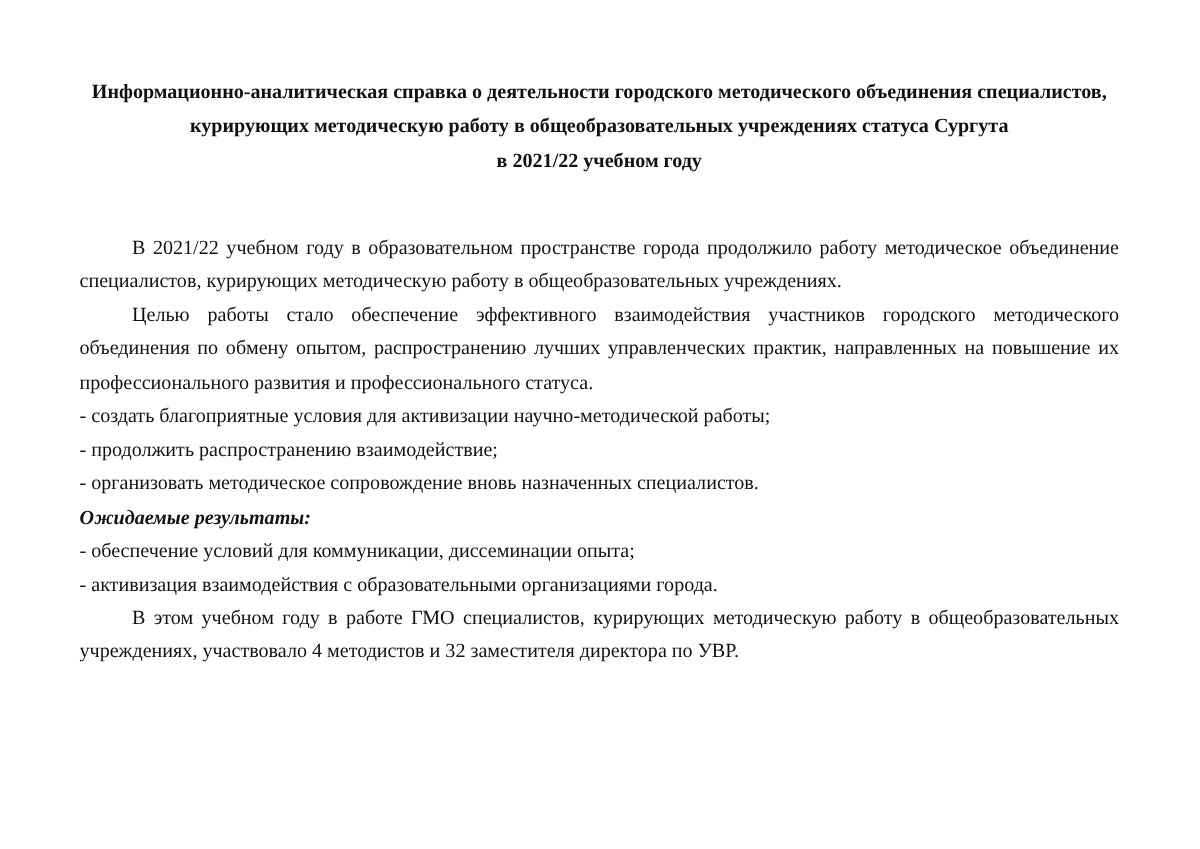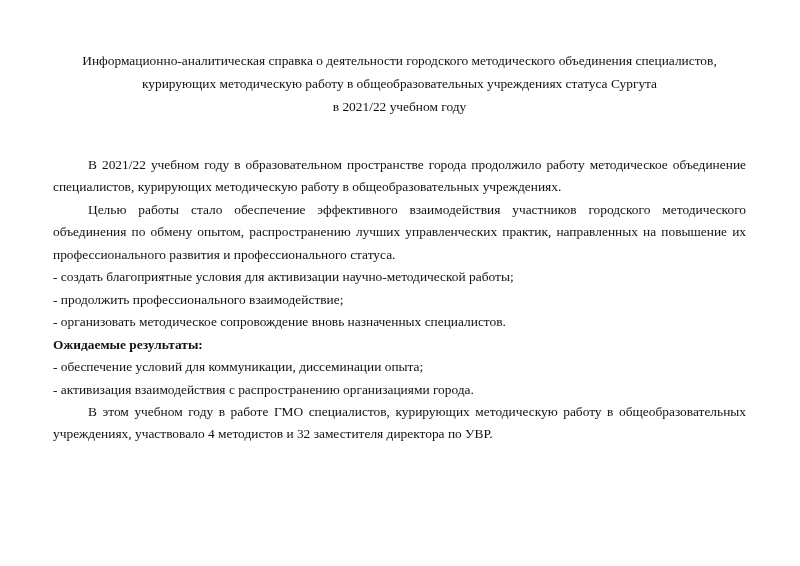--- a/index.html
+++ b/index.html
@@ -16,21 +16,21 @@
       color: #111111;
     }
     .page {
       position: absolute;
       left: 53px;
       top: 49px;
       width: 693px;
     }
     .title {
       text-align: center;
-      font-weight: normal;
+      font-weight: bold;
       font-size: 13.4px;
       line-height: 23px;
       margin: 0;
     }
     .title-line {
       display: block;
       white-space: nowrap;
     }
     .body {
       margin-top: 36px;
@@ -39,21 +39,21 @@
     }
     .p {
       margin: 0;
       text-align: justify;
       text-align-last: left;
     }
     .indent {
       text-indent: 35px;
     }
     .bold { font-weight: normal; }
-    .bi { font-weight: bold; }
+    .bi { font-weight: bold; font-style: italic; }
     .list-item {
       margin: 0;
       white-space: nowrap;
     }
   </style>
 </head>
 <body>
 
 <div class="page">
   <h1 class="title">
@@ -63,26 +63,26 @@
   </h1>
 
   <div class="body">
     <p class="p indent">В 2021/22 учебном году в образовательном пространстве города продолжило работу методическое объединение специалистов, курирующих методическую работу в общеобразовательных учреждениях.</p>
 
     <p class="p indent"><span class="bold">Целью</span><span> работы стало обеспечение эффективного взаимодействия участников городского методического объединения по обмену опытом, распространению лучших управленческих практик, направленных на повышение их профессионального развития и профессионального статуса.</span></p>
 
 
     <div>
       <p class="list-item">- создать благоприятные условия для активизации научно-методической работы;</p>
-      <p class="list-item">- продолжить профессионального взаимодействие;</p>
+      <p class="list-item">- продолжить распространению взаимодействие;</p>
       <p class="list-item">- организовать методическое сопровождение вновь назначенных специалистов.</p>
     </div>
 
     <p class="p bi">Ожидаемые результаты:</p>
 
     <div>
       <p class="list-item">- обеспечение условий для коммуникации, диссеминации опыта;</p>
-      <p class="list-item">- активизация взаимодействия с распространению организациями города.</p>
+      <p class="list-item">- активизация взаимодействия с образовательными организациями города.</p>
     </div>
 
     <p class="p indent">В этом учебном году в работе ГМО специалистов, курирующих методическую работу в общеобразовательных учреждениях, участвовало 4 методистов и 32 заместителя директора по УВР.</p>
   </div>
 </div>
 
 </body></html>

